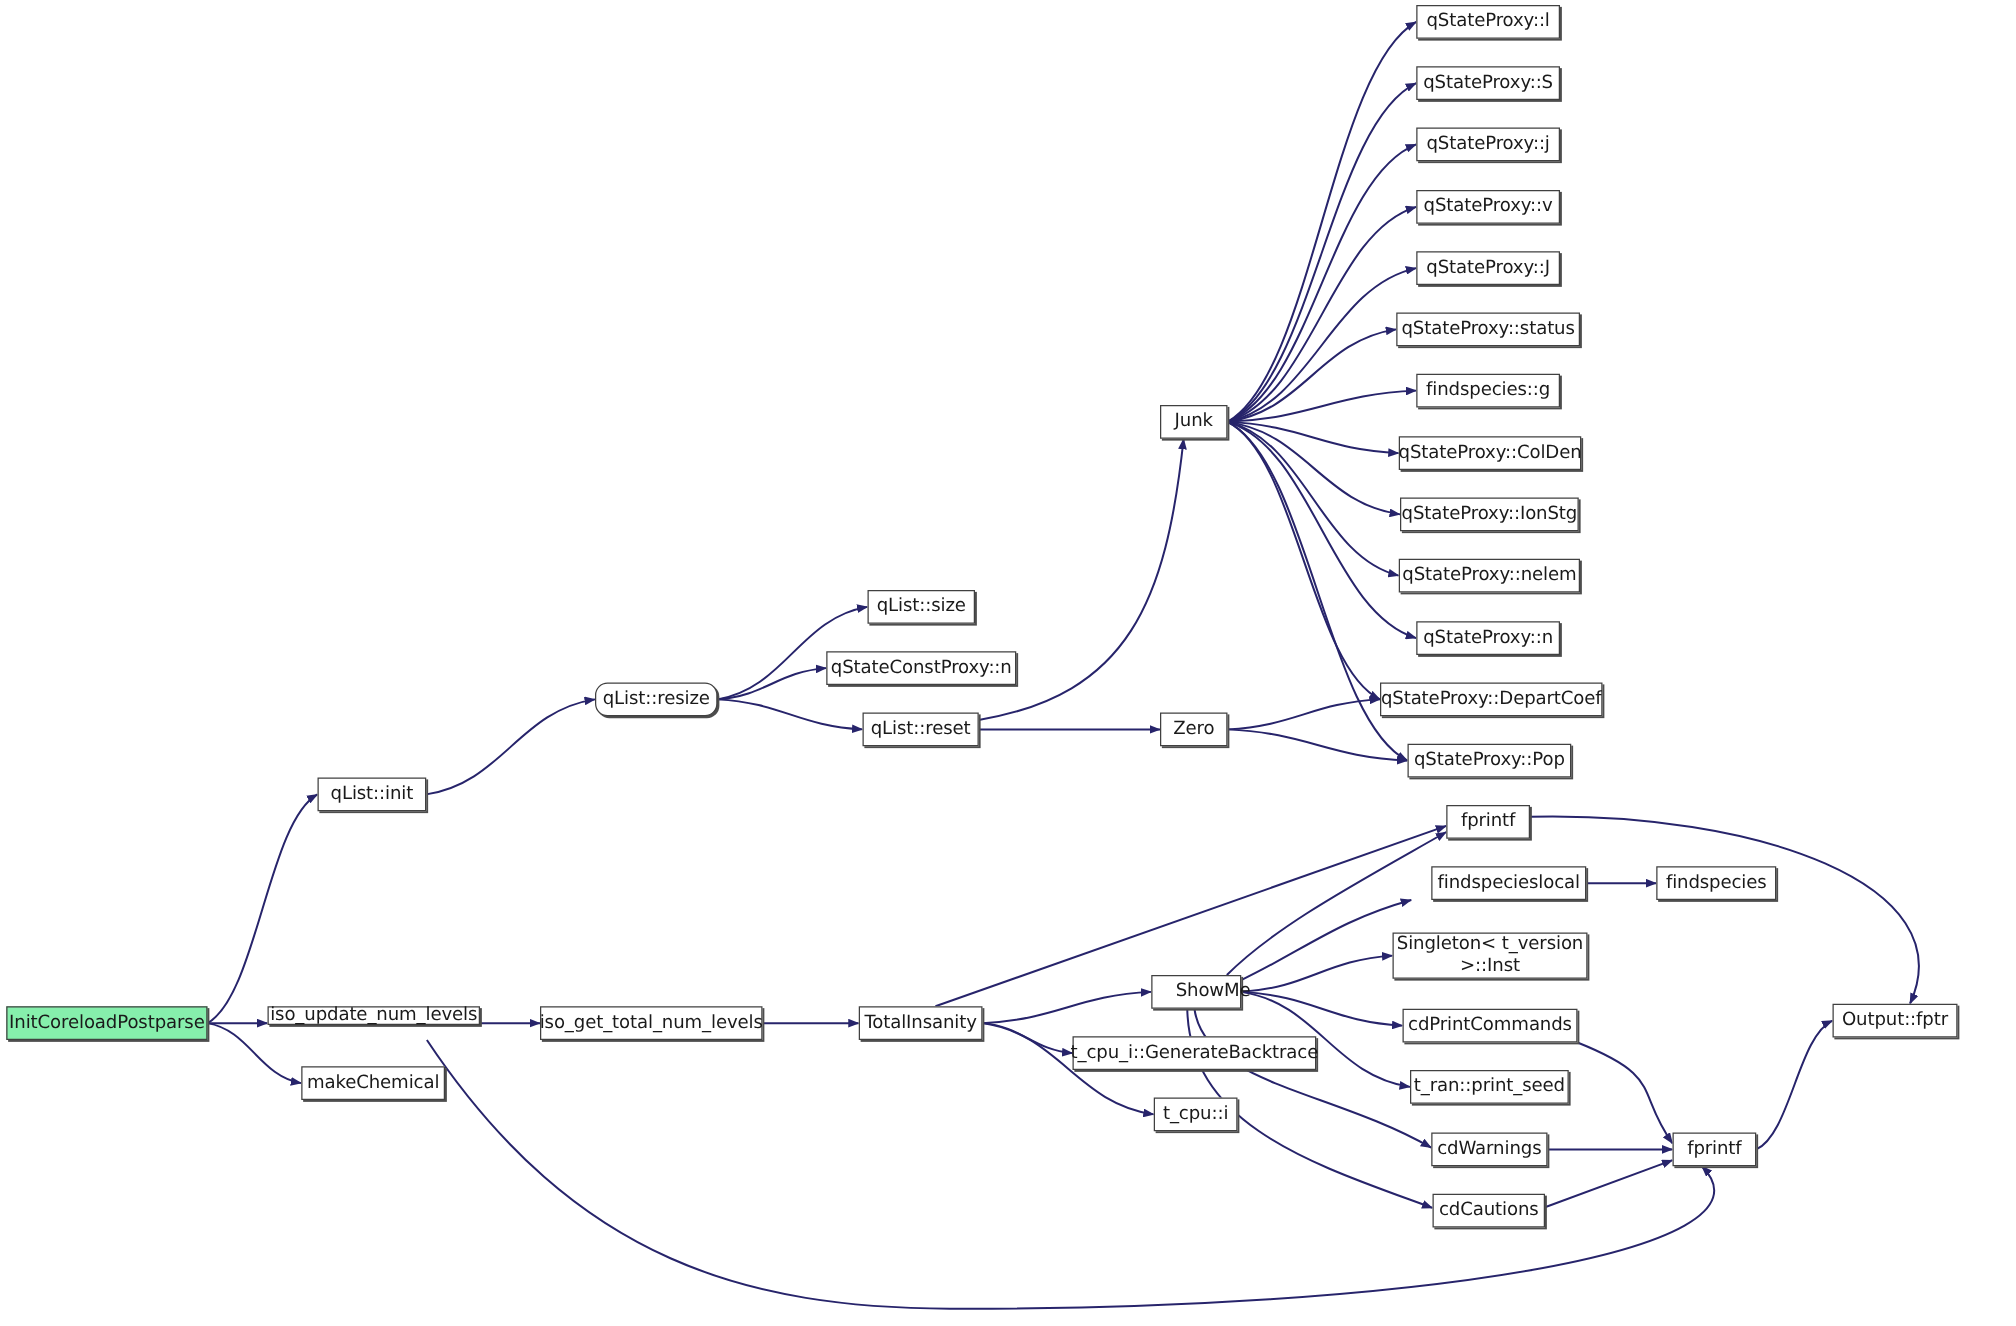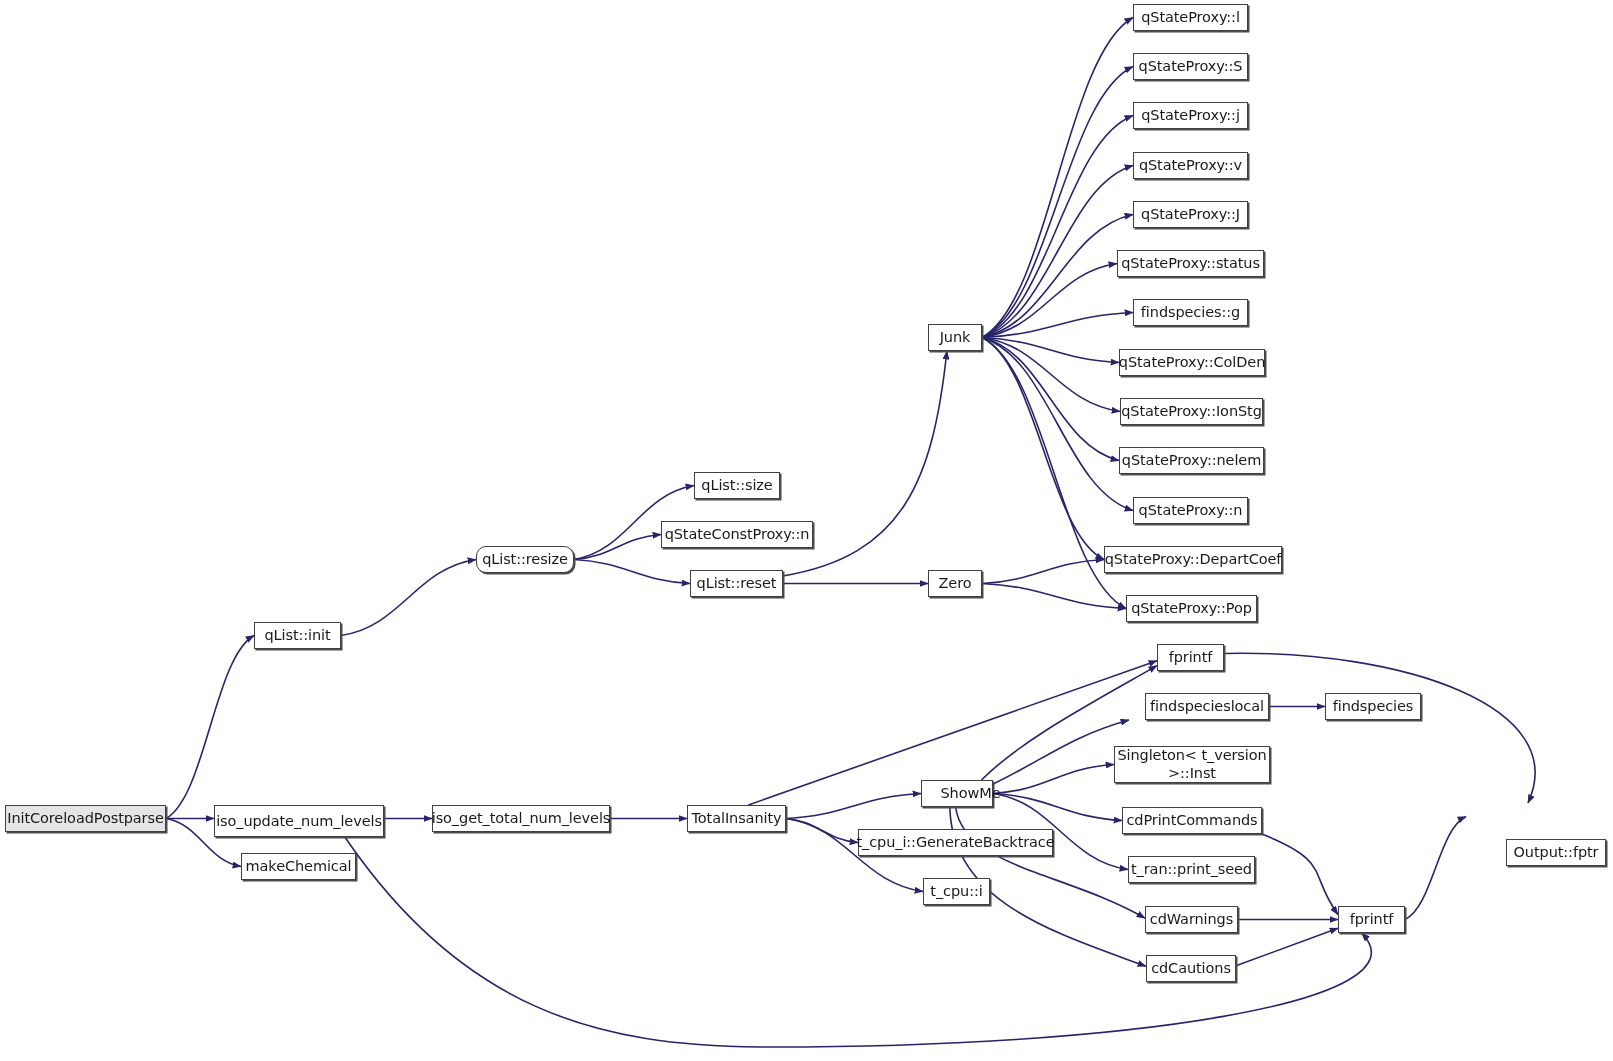--- a/index.html
+++ b/index.html
@@ -38,21 +38,21 @@
     line-height: 1.12;
     display: flex;
     align-items: center;
     justify-content: center;
     text-align: center;
     white-space: pre;
     letter-spacing: -0.1px;
     box-shadow: 1.5px 1.5px 0 0 #4d4d4d;
   }
   .node.root {
-    background: #e5e5e5;
+    background: #86efac;
   }
   .node.two-line {
     white-space: pre-line;
     line-height: 1.18;
   }
 </style>
 </head>
 <body>
 
 <div id="graph">
@@ -105,21 +105,21 @@
         <path d="M1224,653.45 C1404,649.45 1572,707 1528,803" marker-end="url(#arrow)"></path>
         <path d="M1262,834 C1332,862 1308,872.64 1338,914.64" marker-end="url(#arrow)"></path>
         <path d="M1238,919.5 L1338,919.5" marker-end="url(#arrow)"></path>
         <path d="M1236,965.8 L1338,928.14" marker-end="url(#arrow)"></path>
         <path d="M1405,919.5 C1432.45,907.14 1438.55,828.86 1466,816.5" marker-end="url(#arrow)"></path>
       </g>
   </svg>
   <div id="nodes">
       <div class="node root" style="left: 5px; top: 805px; width: 161px; height: 27px;">InitCoreloadPostparse</div>
       <div class="node" style="left: 254px; top: 622px; width: 87px; height: 27px;">qList::init</div>
-      <div class="node" style="left: 214px; top: 805px; width: 170px; height: 32px;">iso_update_num_levels</div>
+      <div class="node" style="left: 214px; top: 805px; width: 170px; height: 15px;">iso_update_num_levels</div>
       <div class="node" style="left: 241px; top: 853px; width: 115px; height: 27px;">makeChemical</div>
       <div class="node" style="left: 432px; top: 805px; width: 178px; height: 27px;">iso_get_total_num_levels</div>
       <div class="node" style="left: 476px; top: 546px; width: 98px; height: 27px; border-radius: 10px;">qList::resize</div>
       <div class="node" style="left: 694px; top: 472px; width: 86px; height: 27px;">qList::size</div>
       <div class="node" style="left: 661px; top: 521px; width: 152px; height: 27px;">qStateConstProxy::n</div>
       <div class="node" style="left: 690px; top: 570px; width: 93px; height: 27px;">qList::reset</div>
       <div class="node" style="left: 928px; top: 570px; width: 54px; height: 27px;">Zero</div>
       <div class="node" style="left: 928px; top: 324px; width: 54px; height: 27px;">Junk</div>
       <div class="node" style="left: 1133px; top: 4px; width: 115px; height: 27px;">qStateProxy::l</div>
       <div class="node" style="left: 1133px; top: 53px; width: 115px; height: 27px;">qStateProxy::S</div>
@@ -140,16 +140,16 @@
       <div class="node" style="left: 923px; top: 878px; width: 67px; height: 27px;">t_cpu::i</div>
       <div class="node" style="left: 1157px; top: 644px; width: 67px; height: 27px;">fprintf</div>
       <div class="node" style="left: 1129px; top: 693px; width: 124px; height: 27px; margin-left: 16px;">findspecieslocal</div>
       <div class="node two-line" style="left: 1114px; top: 746px; width: 156px; height: 37px;">Singleton&lt; t_version
 &gt;::Inst</div>
       <div class="node" style="left: 1122px; top: 807px; width: 140px; height: 27px;">cdPrintCommands</div>
       <div class="node" style="left: 1128px; top: 856px; width: 127px; height: 27px;">t_ran::print_seed</div>
       <div class="node" style="left: 1145px; top: 906px; width: 93px; height: 27px;">cdWarnings</div>
       <div class="node" style="left: 1146px; top: 955px; width: 90px; height: 27px;">cdCautions</div>
       <div class="node" style="left: 1325px; top: 693px; width: 96px; height: 27px;">findspecies</div>
-      <div class="node" style="left: 1466px; top: 839px; width: 100px; height: 27px; margin-left: 40px;">Output::fptr</div>
+      <div class="node" style="left: 1466px; top: 803px; width: 100px; height: 27px;">Output::fptr</div>
       <div class="node" style="left: 1338px; top: 906px; width: 67px; height: 27px;">fprintf</div>
     </div>
 </div>
 
 </body></html>

